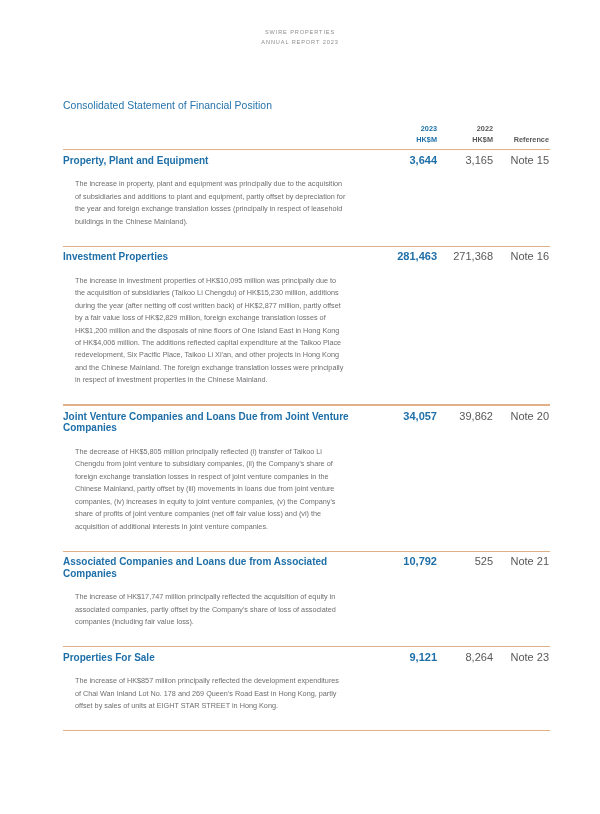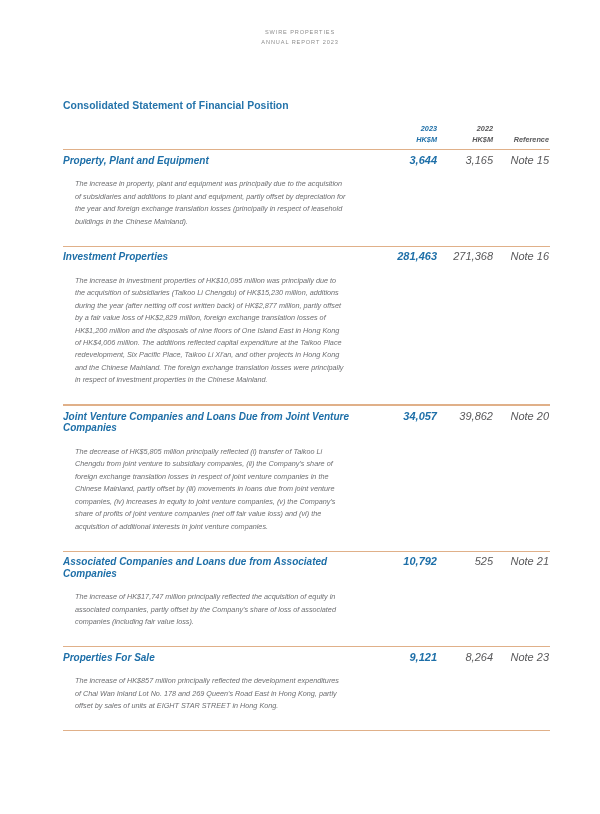--- a/index.html
+++ b/index.html
@@ -40,31 +40,30 @@
   .content {
     position: absolute;
     left: 63px;
     top: 100px;
     width: 487px;
   }
 
   .page-title {
     color: #2574ab;
     font-size: 10.4px;
-    font-weight: bold;
+    font-weight: normal;
     letter-spacing: 0.05px;
     margin: 0 0 13px 0;
   }
 
   
   table.fin {
     width: 100%;
     border-collapse: collapse;
     table-layout: fixed;
-    font-style: italic;
   }
   table.fin col.c-desc  { width: 316px; }
   table.fin col.c-y23   { width: 58px; }
   table.fin col.c-y22   { width: 56px; }
   table.fin col.c-ref   { width: 57px; }
 
   .hdr-cell {
     padding: 0 0 4px 0;
     vertical-align: bottom;
     font-size: 7.3px;

